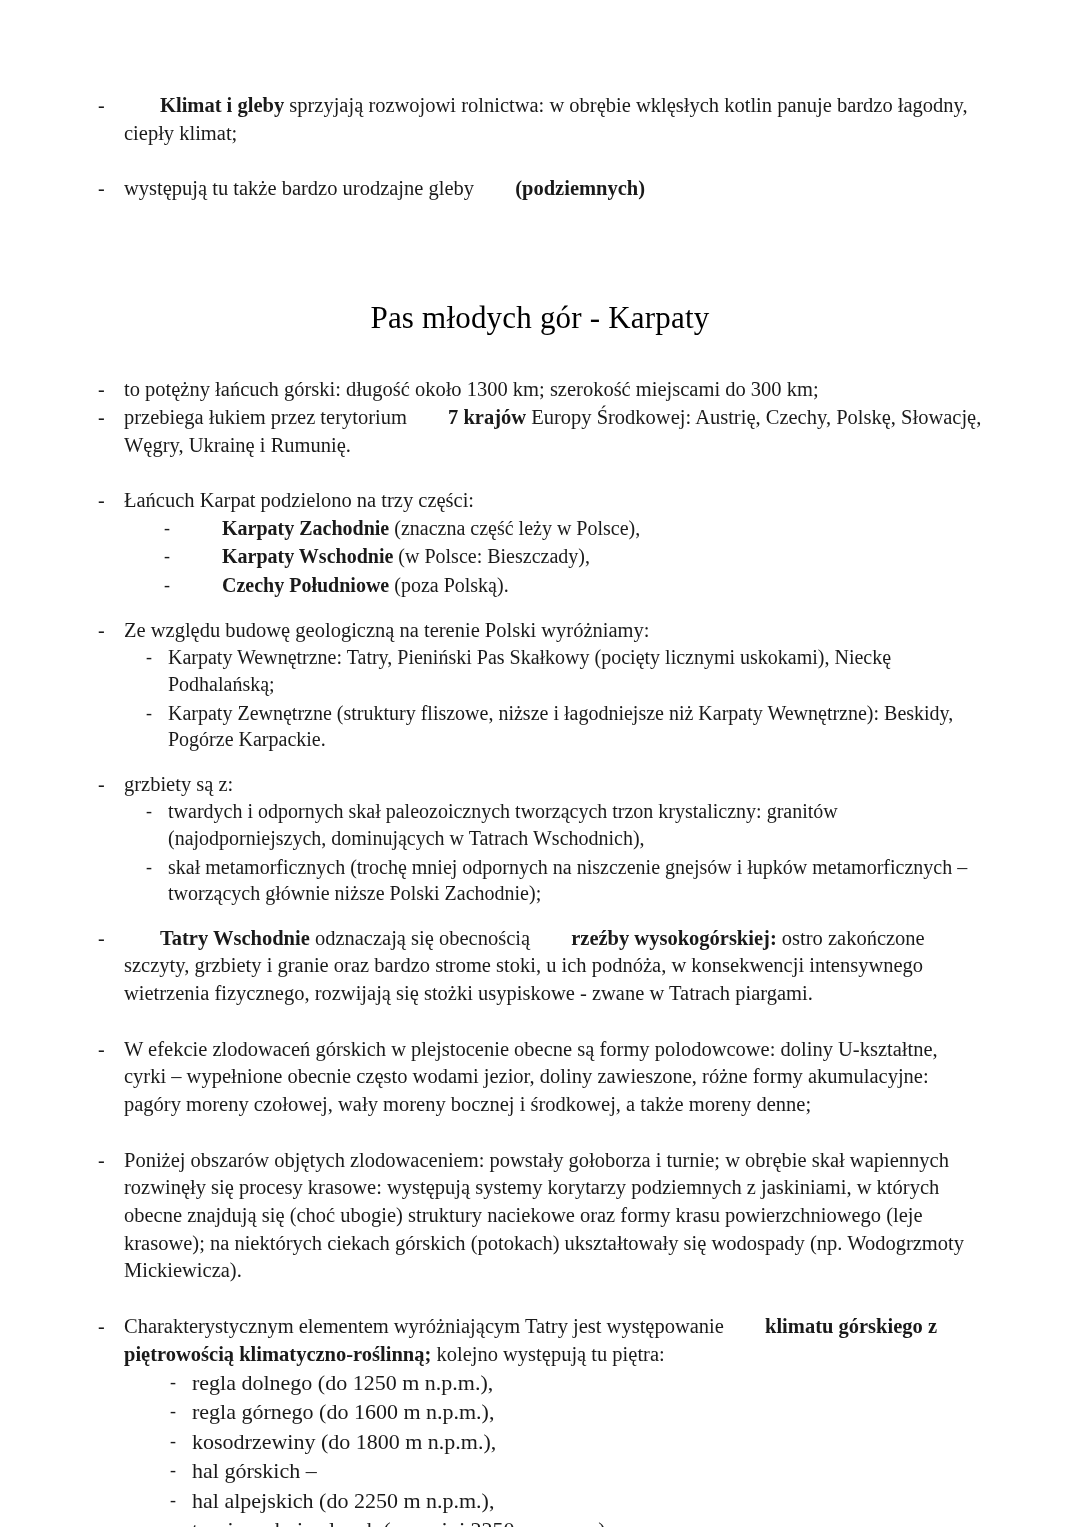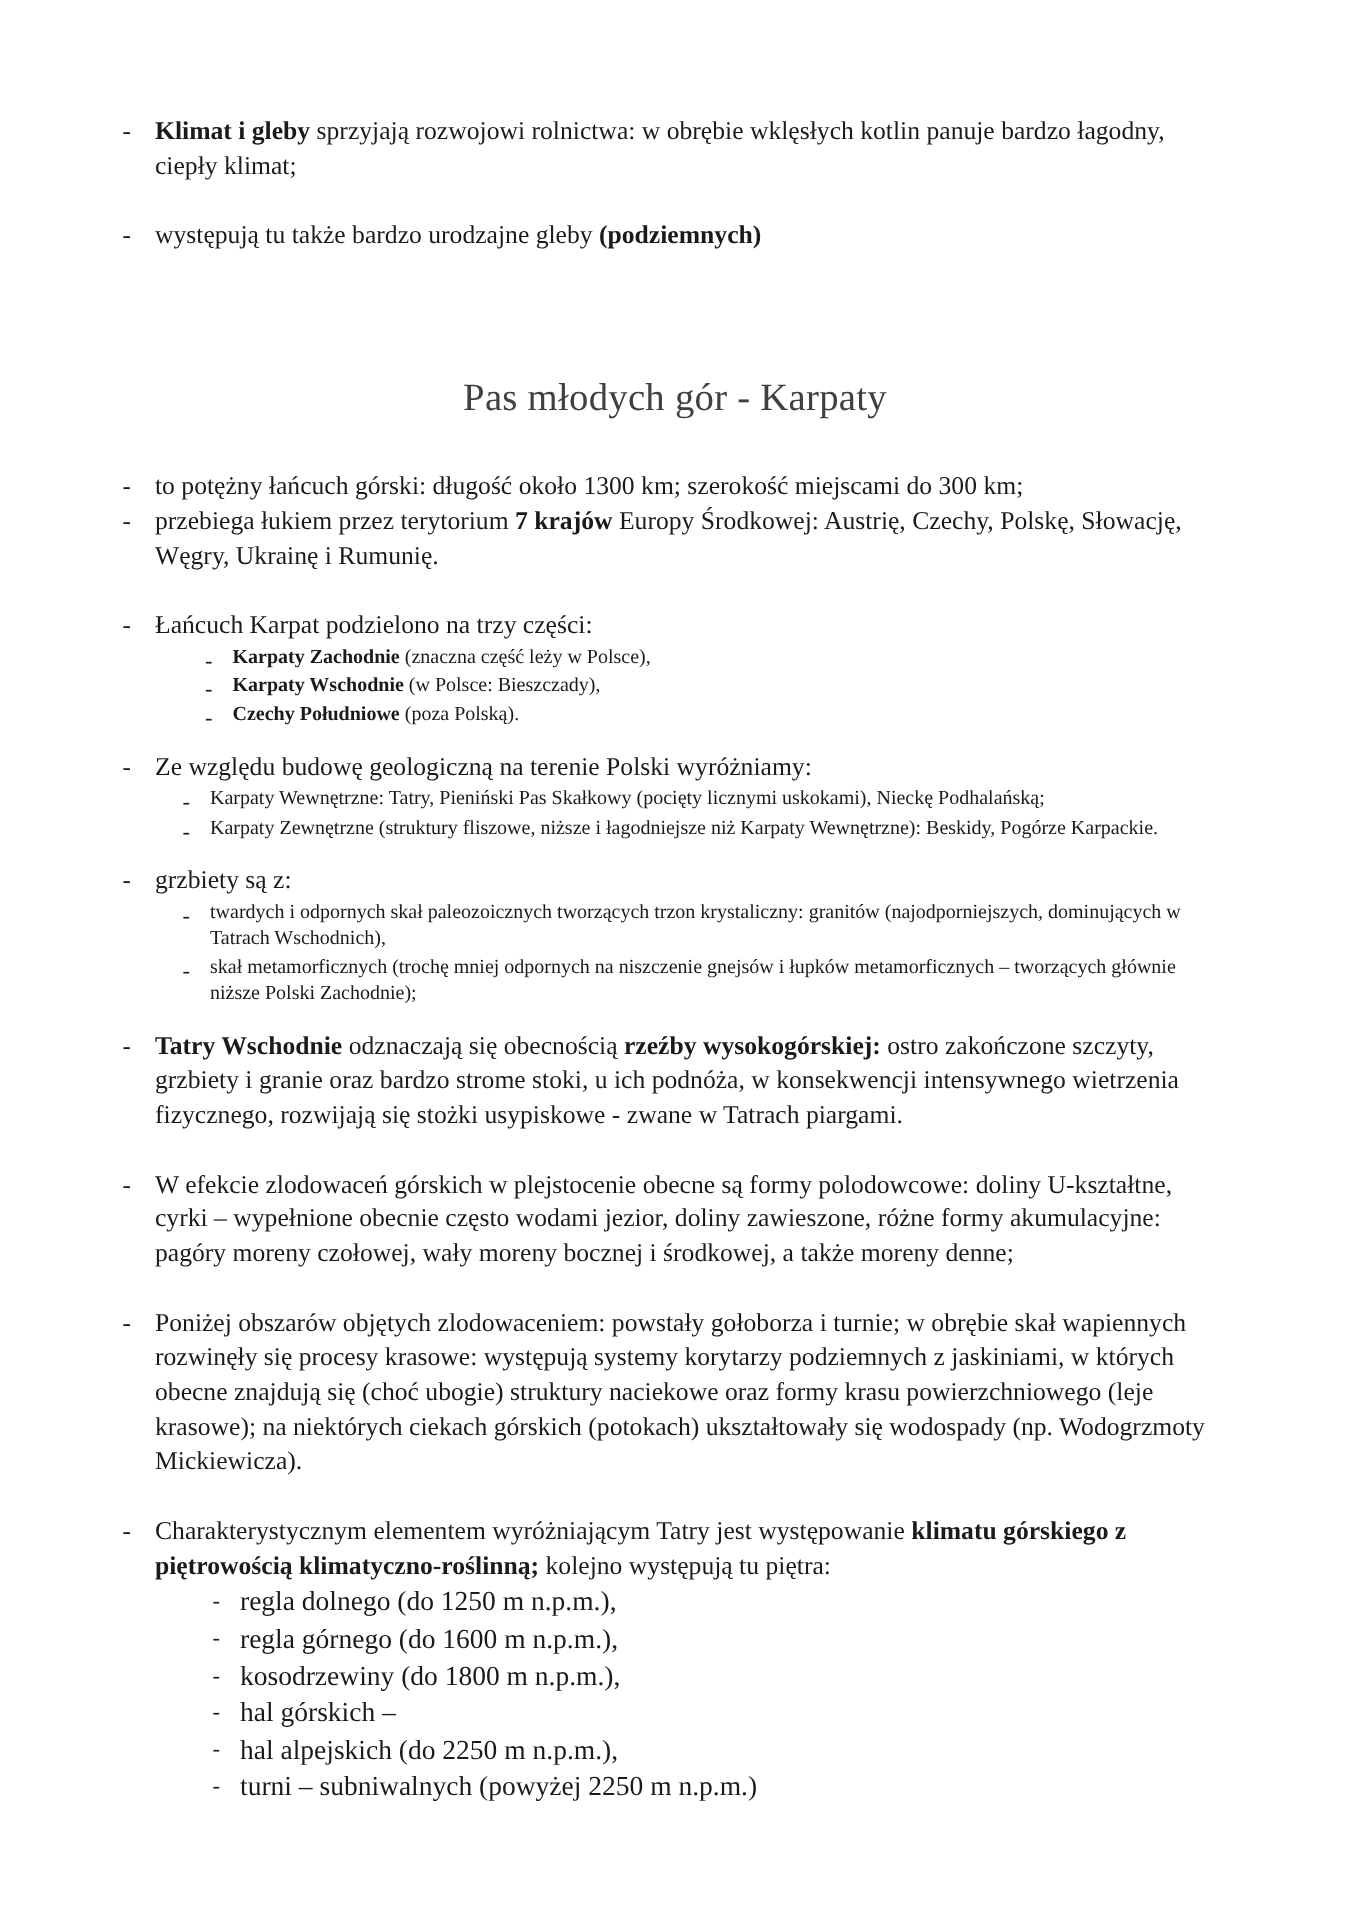--- a/index.html
+++ b/index.html
@@ -81,21 +81,21 @@
   .lvl2 {
     margin-left: 66px;
     margin-bottom: 2px;
   }
   .lvl2 > .bullet {
     width: 22px;
     font-size: 18px;
     top: 4px;
   }
   .lvl2 > .txt {
-    font-size: 16px;
+    font-size: 20px;
     line-height: 1.33;
   }
 
   
   .lvl2.near {
     margin-left: 48px;
   }
 
   
   .lvl3 {
@@ -107,28 +107,29 @@
     font-size: 18px;
     top: 4px;
   }
   .lvl3 > .txt {
     font-size: 22px;
     line-height: 1.3;
   }
 
   b, .b {
     font-weight: 700;
+    margin-left: 36px;
   }
 
   
   .heading {
     text-align: center;
     font-size: 31px;
     line-height: 1.2;
-    color: #404040;
+    color: #000000;
     margin: 0;
     font-weight: 400;
     letter-spacing: 0.2px;
   }
 
   .spacer-top   { height: 78px; }
   .spacer-head  { height: 40px; }
 
   .block-gap    { height: 16px; }
   .block-gap-sm { height: 10px; }

